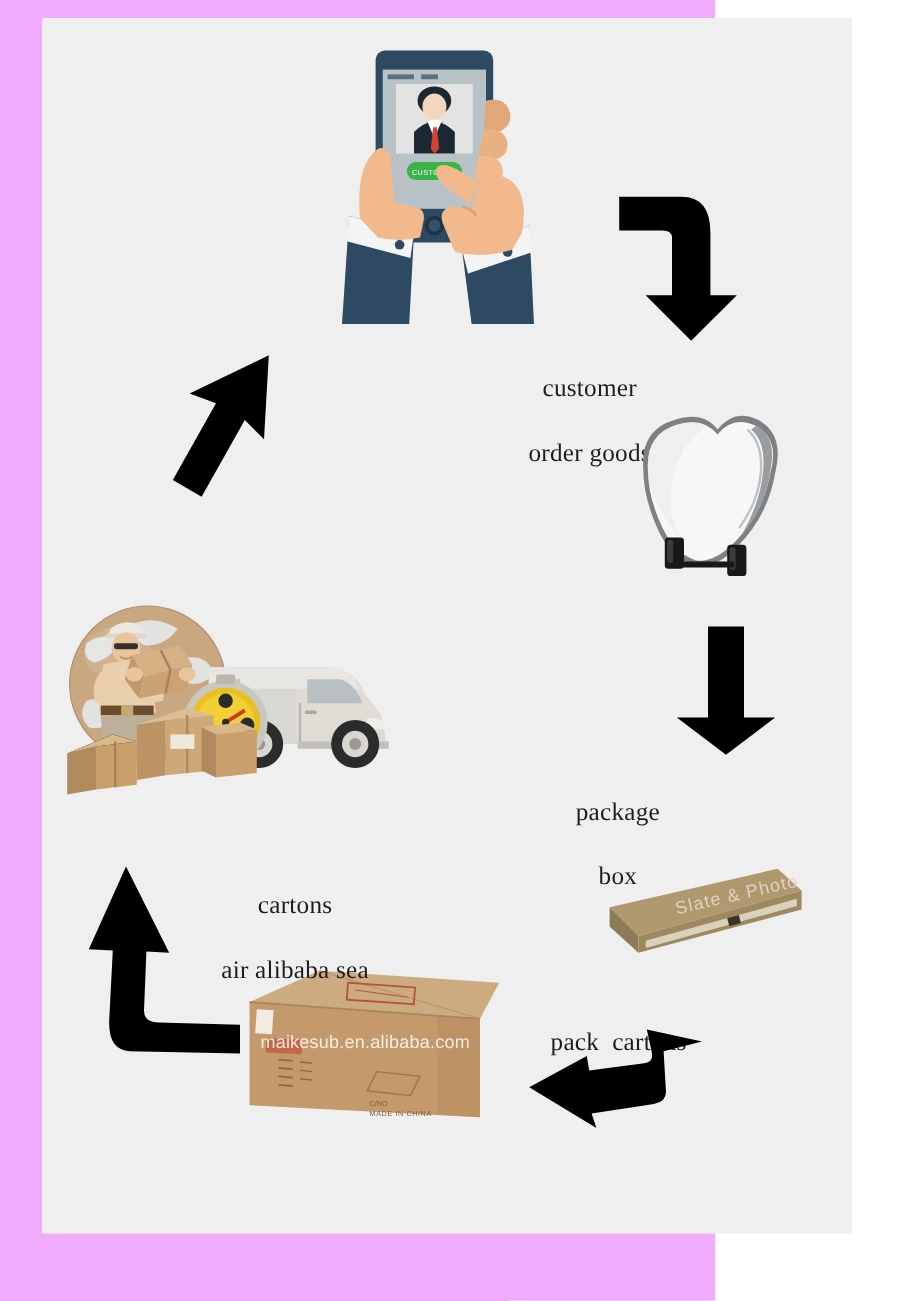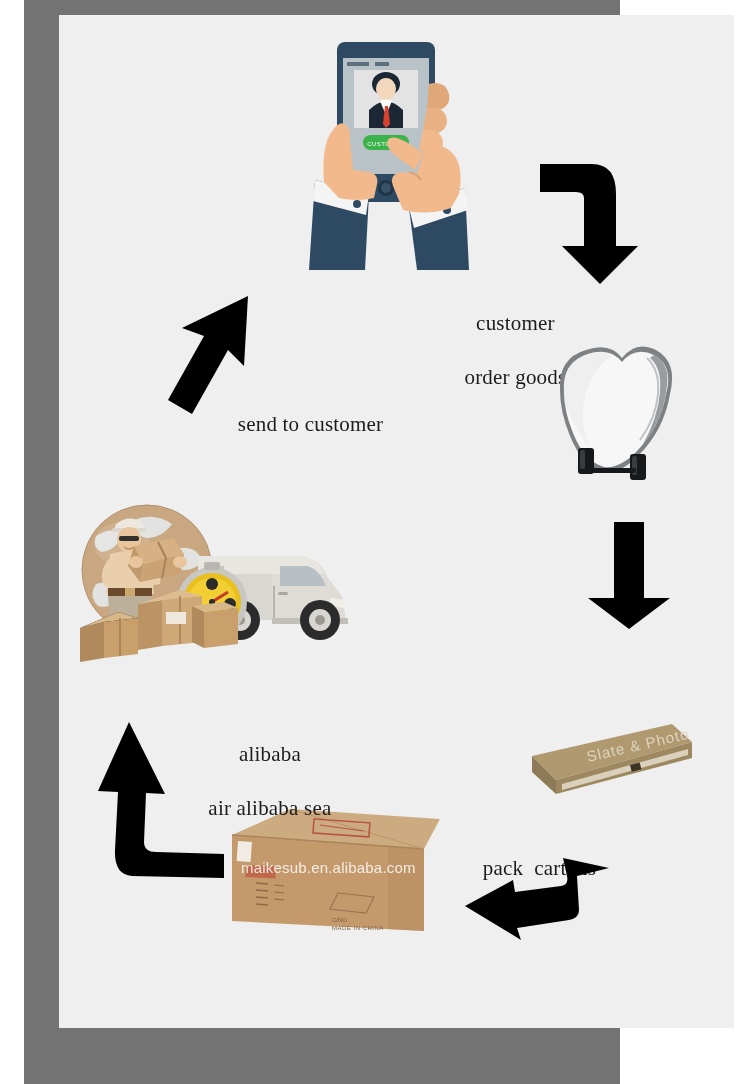--- a/index.html
+++ b/index.html
@@ -5,22 +5,21 @@
   * { margin:0; padding:0; box-sizing:border-box; }
   html, body {
     width:750px; height:1084px;
     background:#ffffff;
     font-family:"Liberation Serif", serif;
     overflow:hidden;
   }
   #stage {
     position:relative;
     width:596px; height:1084px;
-    background:#737373;
-    margin-left:24px;
+    background:#f0abfc;
   }
   
   #panel {
     position:absolute;
     left:35px; top:15px;
     width:675px; height:1013px;
     background:#efefef;
   }
   .abs { position:absolute; }
   .lbl {
@@ -126,20 +125,24 @@
       <rect x="50" y="132" width="44" height="5" rx="2" fill="#16181a"></rect>
     </svg>
   </div>
 
   <div class="abs" style="left:562px; top:522px;">
     <svg width="86" height="108" viewBox="0 0 86 108">
       <path d="M28 0 L58 0 L58 76 L84 76 L43 107 L2 76 L28 76 Z" fill="#000000"></path>
     </svg>
   </div>
 
+  <div class="lbl center" style="left:440px; top:636px; width:128px;">
+    <span>package</span><br>
+    <span>box</span>
+  </div>
 
   <div class="abs" style="left:498px; top:718px; width:172px; height:92px;">
     <svg width="172" height="92" viewBox="0 0 172 92">
 
       <path d="M10 38 L150 6 L170 24 L34 62 Z" fill="#b0996f"></path>
 
       <path d="M10 38 L34 62 L34 76 L10 54 Z" fill="#8d7a56"></path>
 
       <path d="M34 62 L170 24 L170 40 L34 76 Z" fill="#9d8860"></path>
 
@@ -194,21 +197,21 @@
   </div>
 
   <div class="abs" style="left:70px; top:722px;">
     <svg width="132" height="158" viewBox="0 0 132 158">
       <path d="M35 0 L71 72 L52 71 L50 120 Q50 130 62 130 L130 132 L130 156 L38 154
                Q20 153 21 128 L24 70 L4 69 Z" fill="#000000"></path>
     </svg>
   </div>
 
   <div class="lbl center" style="left:135px; top:714px; width:200px;">
-    <span>alibaba</span><br>
+    <span>cartons</span><br>
     <span>air alibaba sea</span>
   </div>
 
   <div class="abs" style="left:38px; top:492px; width:300px; height:180px;">
     <svg width="300" height="180" viewBox="0 0 300 180">
 
       <circle cx="85" cy="78" r="65" fill="#c9a781"></circle>
       <circle cx="85" cy="78" r="65" fill="none" stroke="#b08f6c" stroke-width="1"></circle>
 
       <path d="M34 44 Q48 34 62 42 Q54 58 40 60 Q30 56 34 44 Z" fill="#e2e2e0"></path>
@@ -300,16 +303,13 @@
       <rect x="104" y="120" width="20" height="12" fill="#efe9dd"></rect>
     </svg>
   </div>
 
   <div class="abs" style="left:128px; top:288px;">
     <svg width="100" height="130" viewBox="0 0 100 130">
       <path d="M96 8 L92 78 L76 62 L40 126 L16 112 L52 48 L30 40 Z" fill="#000000"></path>
     </svg>
   </div>
 
-  <div class="lbl" style="left:192px; top:384px; width:220px;">
-    <span>send to customer</span>
-  </div>
 </div>
 
 </body></html>

